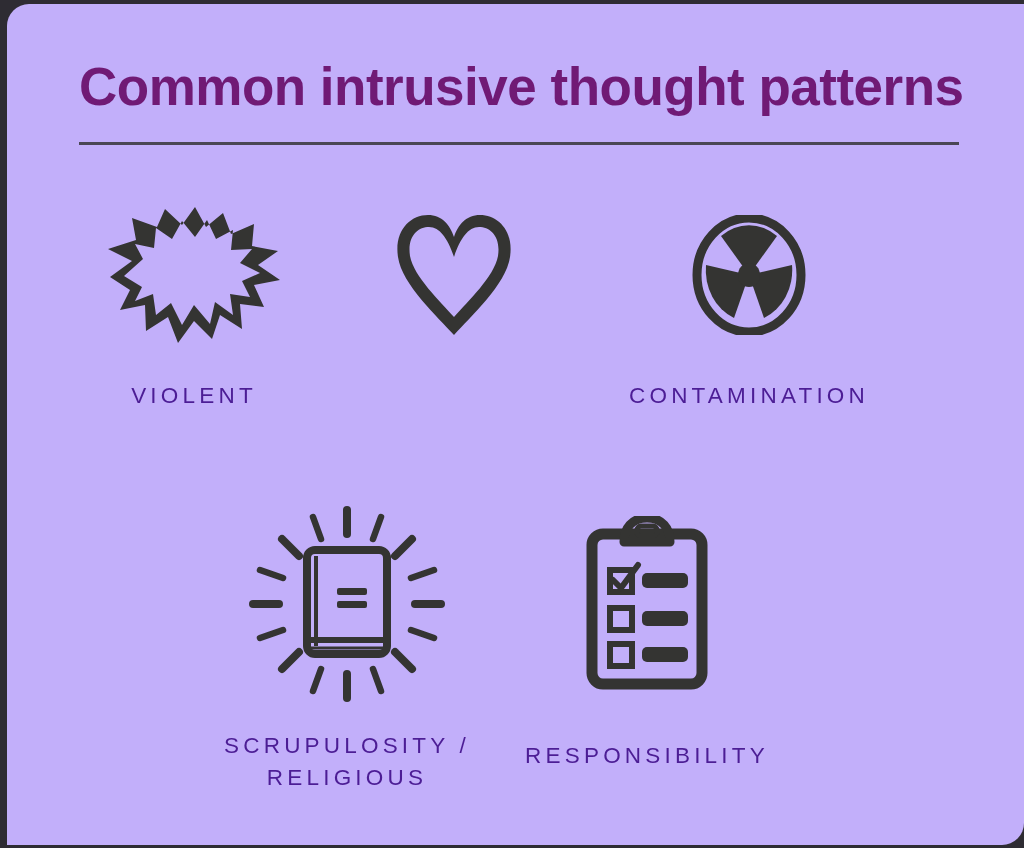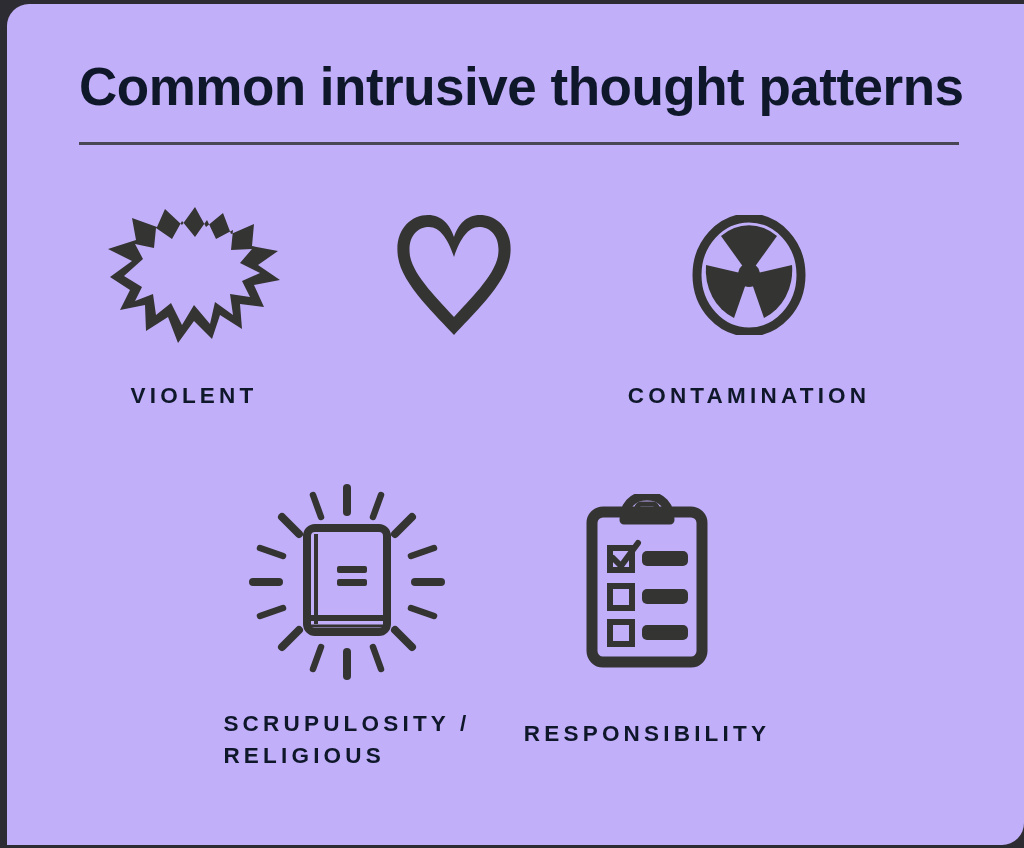--- a/index.html
+++ b/index.html
@@ -37,21 +37,21 @@
     left: 72px;
     top: 54px;
     width: 884px;
   }
   #title {
     margin: 0;
     font-family: "Liberation Sans", sans-serif;
     font-size: 53px;
     font-weight: 700;
     letter-spacing: -0.5px;
-    color: #0f172a;
+    color: #701a75;
     line-height: 1.08;
     white-space: nowrap;
   }
   #title-rule {
     margin-top: 27px;
     width: 880px;
     height: 3px;
     background: #4a4754;
   }
   
@@ -60,42 +60,42 @@
     display: flex;
   }
   #row-top {
     left: 72px;
     top: 196px;
     width: 884px;
     justify-content: flex-start;
   }
   #row-bottom {
     left: 190px;
-    top: 478px;
+    top: 500px;
     width: 620px;
     justify-content: flex-start;
   }
   .card {
     display: flex;
     flex-direction: column;
     align-items: center;
   }
   .icon-wrap {
     display: flex;
     align-items: center;
     justify-content: center;
   }
   .label {
     margin-top: 0;
     font-family: "Liberation Sans", sans-serif;
     font-size: 22.5px;
-    font-weight: 700;
+    font-weight: 400;
     letter-spacing: 4.2px;
-    color: #0f172a;
-    text-align: left;
+    color: #4c1d95;
+    text-align: center;
     line-height: 1.42;
     text-transform: uppercase;
     white-space: pre-line;
   }
   
   #card-violent       { width: 230px; }
   #card-sexual        { width: 290px; }
   #card-contamination { width: 300px; }
   #card-scrupulosity  { width: 300px; }
   #card-responsibility{ width: 300px; }

